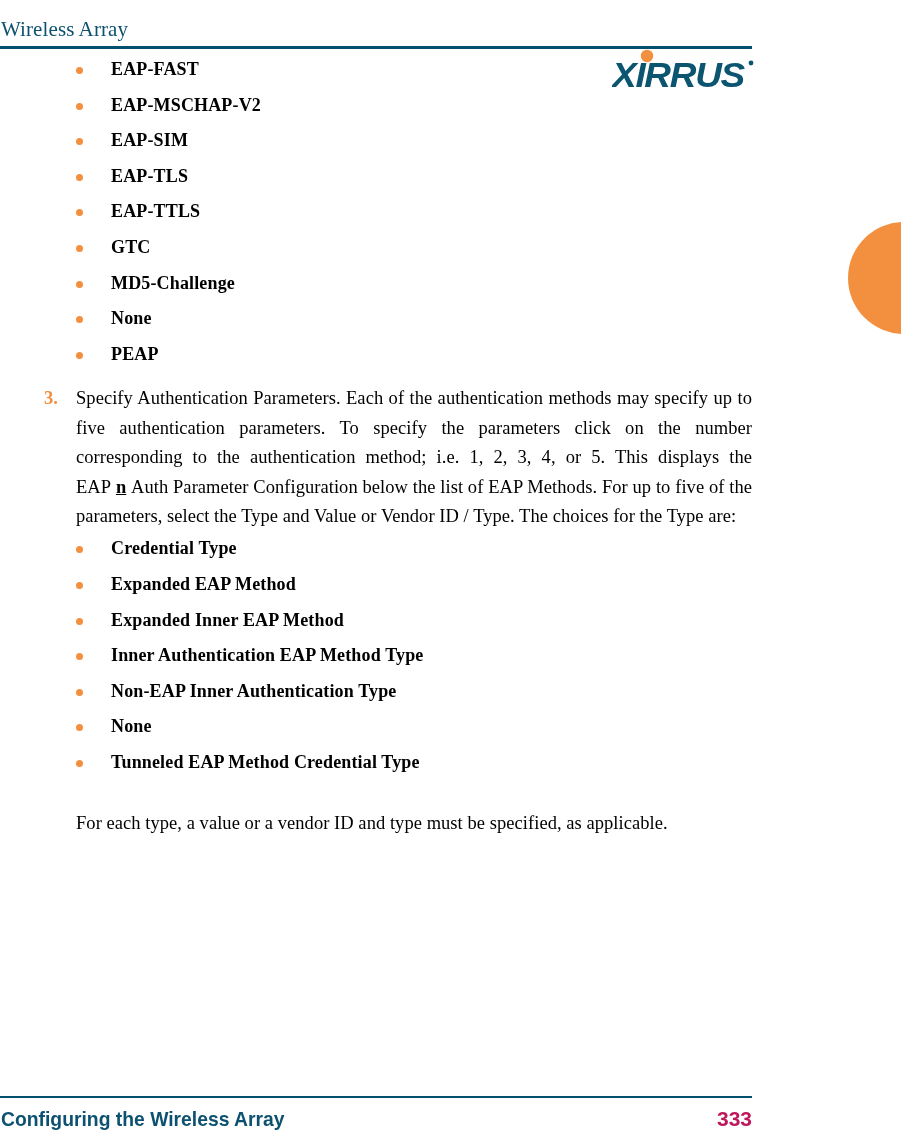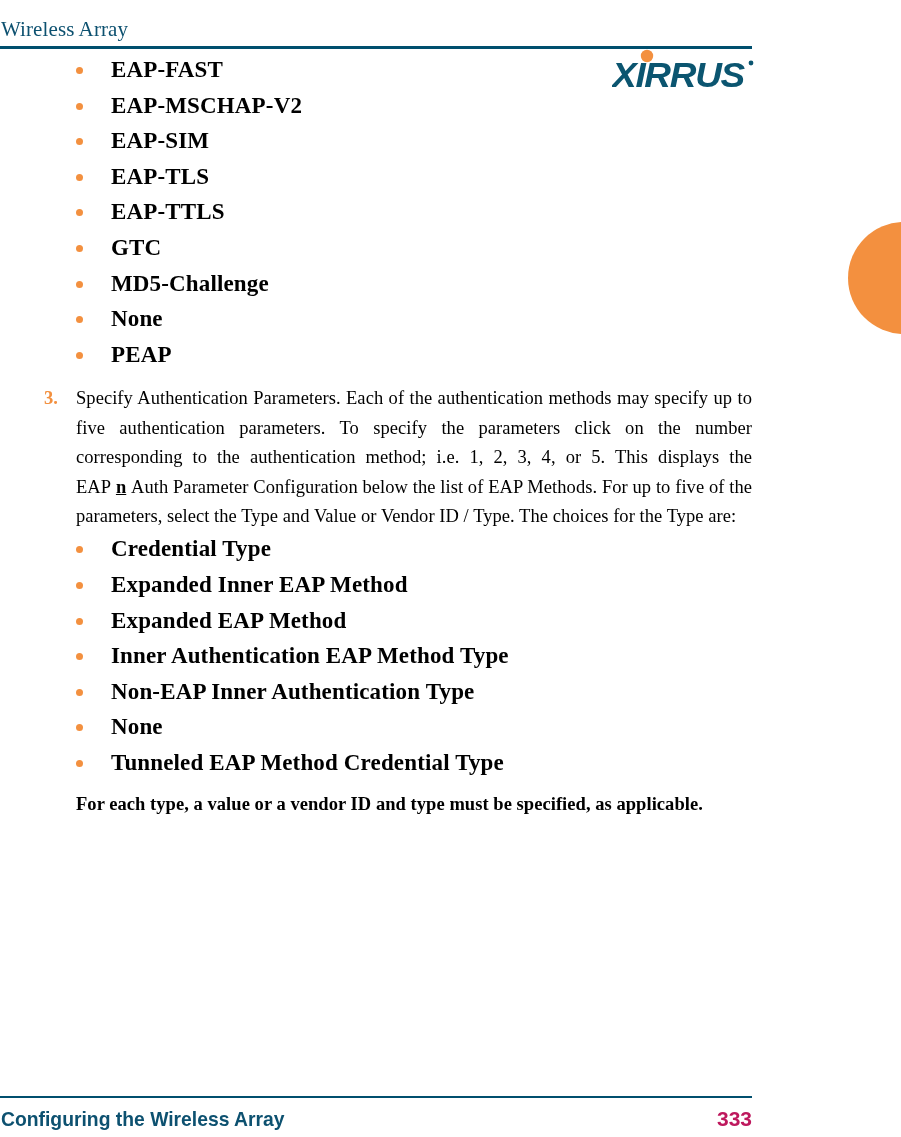--- a/index.html
+++ b/index.html
@@ -83,21 +83,21 @@
 
   
   ul.bullets {
     list-style: none;
     margin: 0;
     padding: 0;
   }
   ul.bullets li {
     position: relative;
     padding-left: 111px;
-    font-size: 23px;
+    font-size: 18px;
     line-height: 35.6px;
     font-weight: bold;
     letter-spacing: 0.15px;
     white-space: nowrap;
   }
   ul.bullets li .bullet-dot {
     position: absolute;
     left: 76px;
     top: 15px;
     width: 7px;
@@ -132,29 +132,28 @@
   }
   .step b { font-weight: normal; }
   .step u.letter-n {
     font-weight: bold;
     text-decoration: underline;
     text-underline-offset: 1px;
   }
 
   
   .tail-para {
-    margin-top: 9px;
+    margin-top: 28px;
     padding-left: 76px;
     padding-right: 149px;
     text-align: justify;
     text-justify: inter-word;
     font-size: 18.5px;
     line-height: 29.4px;
     letter-spacing: 0.05px;
-    font-weight: bold;
   }
 
   
   .footer {
     position: absolute;
     left: 0;
     top: 1096px;
     width: 901px;
     height: 41px;
     font-weight: bold;
@@ -257,25 +256,25 @@
       <span class="step-num">3.</span><b>Specify Authentication Parameters.</b><span> Each of the authentication methods may specify up to five authentication parameters. To specify the parameters click on the number corresponding to the authentication method; i.e. </span><b>1, 2, 3, 4,</b><span> or </span><b>5.</b><span> This displays the </span><b>EAP</b><span>&nbsp;</span><u class="letter-n">n</u><span>&nbsp;</span><b>Auth Parameter Configuration</b><span> below the list of </span><b>EAP Methods</b><span>. For up to five of the parameters, select the </span><b>Type</b><span> and </span><b>Value or Vendor ID / Type.</b><span> The choices for the </span><b>Type</b><span> are:</span>
     </div>
 
     <ul class="bullets list-two">
       <li>
         <span class="bullet-dot"></span>
         <span>Credential Type</span>
       </li>
       <li>
         <span class="bullet-dot"></span>
+        <span>Expanded EAP Method</span>
+      </li>
+      <li>
+        <span class="bullet-dot"></span>
         <span>Expanded Inner EAP Method</span>
-      </li>
-      <li>
-        <span class="bullet-dot"></span>
-        <span>Expanded EAP Method</span>
       </li>
       <li>
         <span class="bullet-dot"></span>
         <span>Inner Authentication EAP Method Type</span>
       </li>
       <li>
         <span class="bullet-dot"></span>
         <span>Non-EAP Inner Authentication Type</span>
       </li>
       <li>

